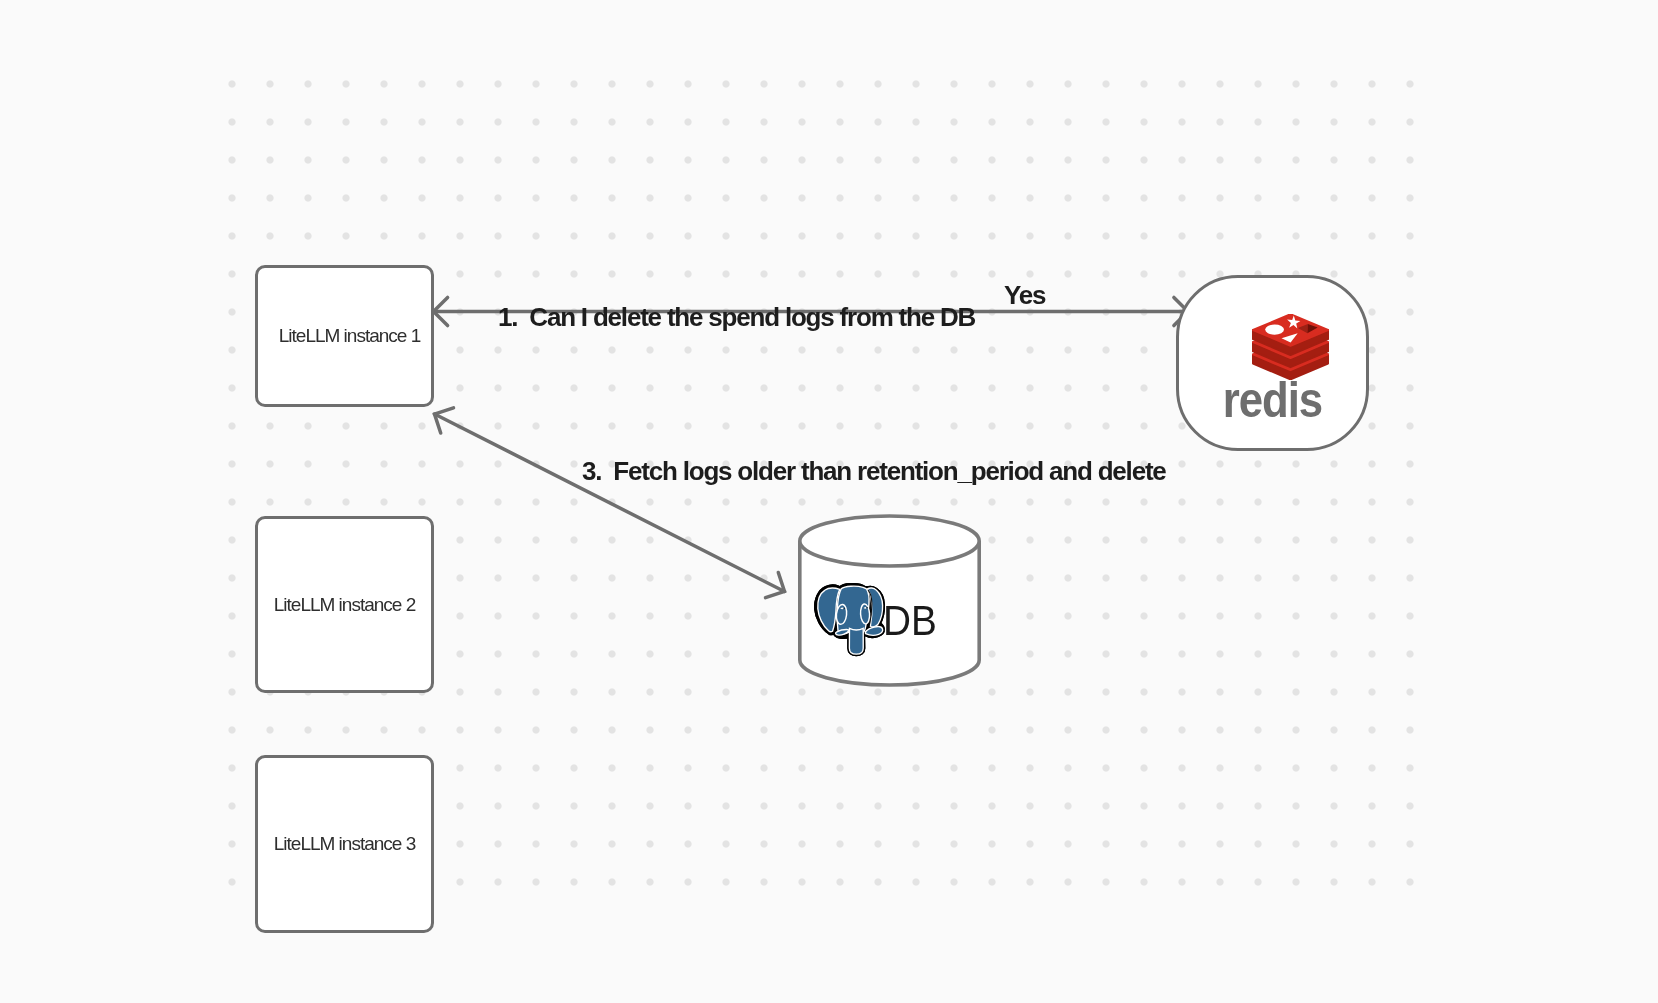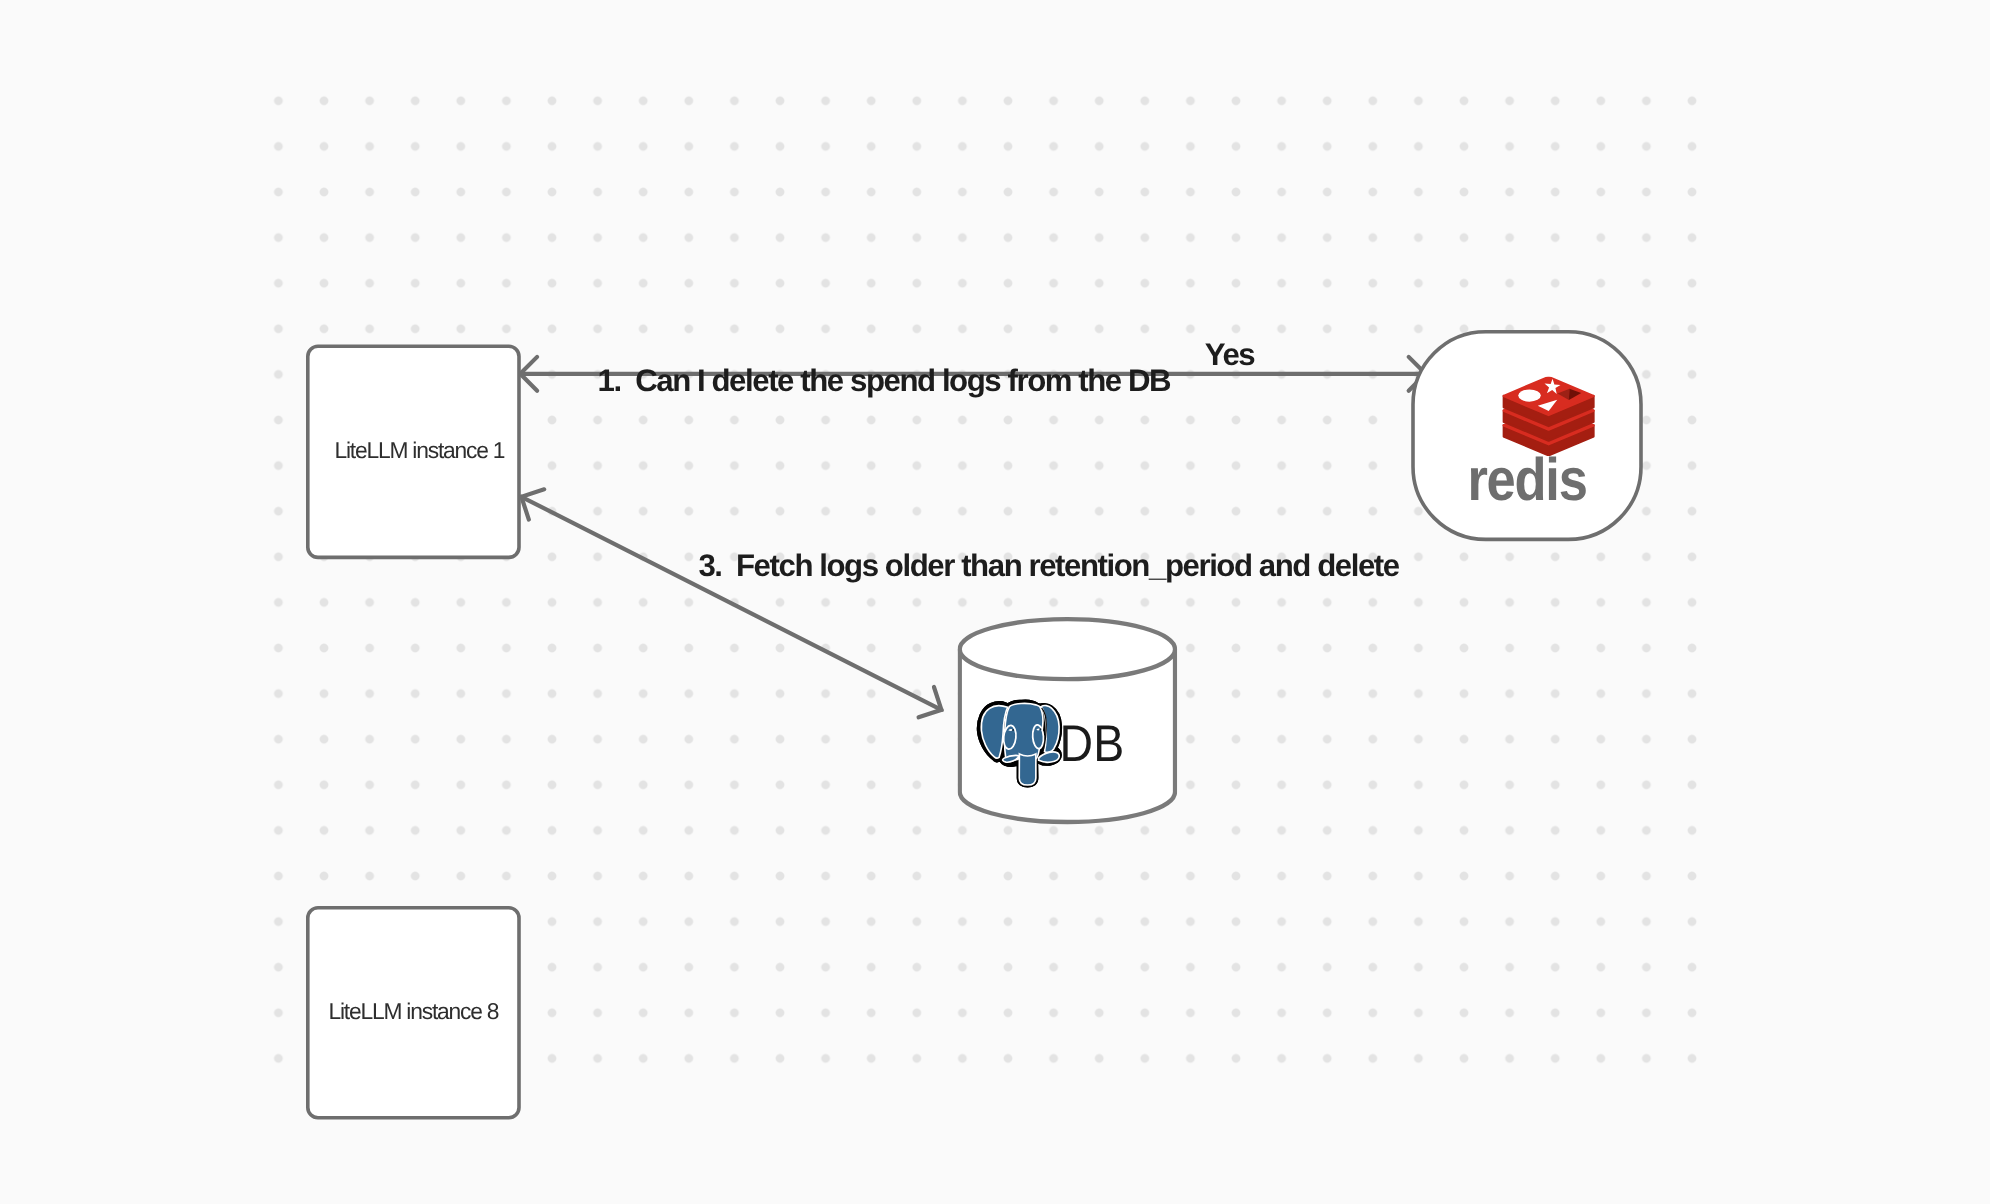--- a/index.html
+++ b/index.html
@@ -13,21 +13,21 @@
        font-family:"Liberation Sans",sans-serif;}
   .canvas{position:absolute;left:0;top:0;width:1658px;height:1003px;}
   .dots{position:absolute;left:213px;top:65px;width:1216px;height:836px;
         background-image:radial-gradient(circle at 19px 19px, var(--dot) 3.1px, rgba(0,0,0,0) 4.1px);
         background-size:38px 38px;}
   .arrows{position:absolute;left:0;top:0;width:1658px;height:1003px;}
   .node-box{position:absolute;width:179px;box-sizing:border-box;
         background:var(--white);border:3.5px solid var(--stroke);border-radius:10px;
         display:flex;align-items:center;justify-content:center;}
   .node-box .lbl{transform:translateZ(0);font-size:19px;color:var(--boxtext);letter-spacing:-1px;}
-  #box1{left:255px;top:287px;height:179px;padding-left:10px;}
+  #box1{left:255px;top:265px;height:142px;padding-left:10px;}
   #box2{left:255px;top:516px;height:177px;}
   #box3{left:255px;top:755px;height:178px;}
   .redis-node{position:absolute;left:1176px;top:275px;width:193px;height:176px;
         box-sizing:border-box;background:var(--white);
         border:3.5px solid var(--stroke);border-radius:62px;}
   .redis-icon{position:absolute;left:73px;top:36px;}
   .redis-word{position:absolute;left:0;top:97px;width:100%;text-align:center;
         font-weight:700;font-size:50px;line-height:1;color:var(--redis-gray);
         transform:scaleX(0.875) translateZ(0);letter-spacing:-1.2px;}
   .db-node{position:absolute;left:798px;top:514px;width:209px;height:175px;}
@@ -56,22 +56,25 @@
     <g stroke="var(--stroke)" stroke-width="3.5" stroke-linecap="round">
       <line x1="434.5" y1="414" x2="784.5" y2="591.5"></line>
       <path d="M 440.7 433.0 L 434.5 414 L 453.5 407.8"></path>
       <path d="M 778.3 572.5 L 784.5 591.5 L 765.5 597.7"></path>
     </g>
   </svg>
 
   <div class="node-box" id="box1">
     <span class="lbl">LiteLLM instance 1</span>
   </div>
+  <div class="node-box" id="box2">
+    <span class="lbl">LiteLLM instance 2</span>
+  </div>
   <div class="node-box" id="box3">
-    <span class="lbl">LiteLLM instance 8</span>
+    <span class="lbl">LiteLLM instance 3</span>
   </div>
 
   <div class="redis-node">
     <svg class="redis-icon" width="77" height="66" viewBox="0 0 77 66">
       <polygon points="1,40.4 38.5,56.2 76,40.4 76,49.6 38.5,65.4 1,49.6" style="fill:var(--redis-dark);stroke:var(--redis-dark)" stroke-width="2" stroke-linejoin="round"></polygon>
       <polygon points="38.5,24.6 76,40.4 38.5,56.2 1,40.4" style="fill:var(--redis-red);stroke:var(--redis-red)" stroke-width="2" stroke-linejoin="round"></polygon>
       <polygon points="1,28.2 38.5,44.0 76,28.2 76,37.4 38.5,53.2 1,37.4" style="fill:var(--redis-dark);stroke:var(--redis-dark)" stroke-width="2" stroke-linejoin="round"></polygon>
       <polygon points="38.5,12.4 76,28.2 38.5,44.0 1,28.2" style="fill:var(--redis-red);stroke:var(--redis-red)" stroke-width="2" stroke-linejoin="round"></polygon>
       <polygon points="1,16 38.5,31.8 76,16 76,25.2 38.5,41 1,25.2" style="fill:var(--redis-dark);stroke:var(--redis-dark)" stroke-width="2" stroke-linejoin="round"></polygon>
       <polygon points="38.5,0.2 76,16 38.5,31.8 1,16" style="fill:var(--redis-red);stroke:var(--redis-red)" stroke-width="2" stroke-linejoin="round"></polygon>

